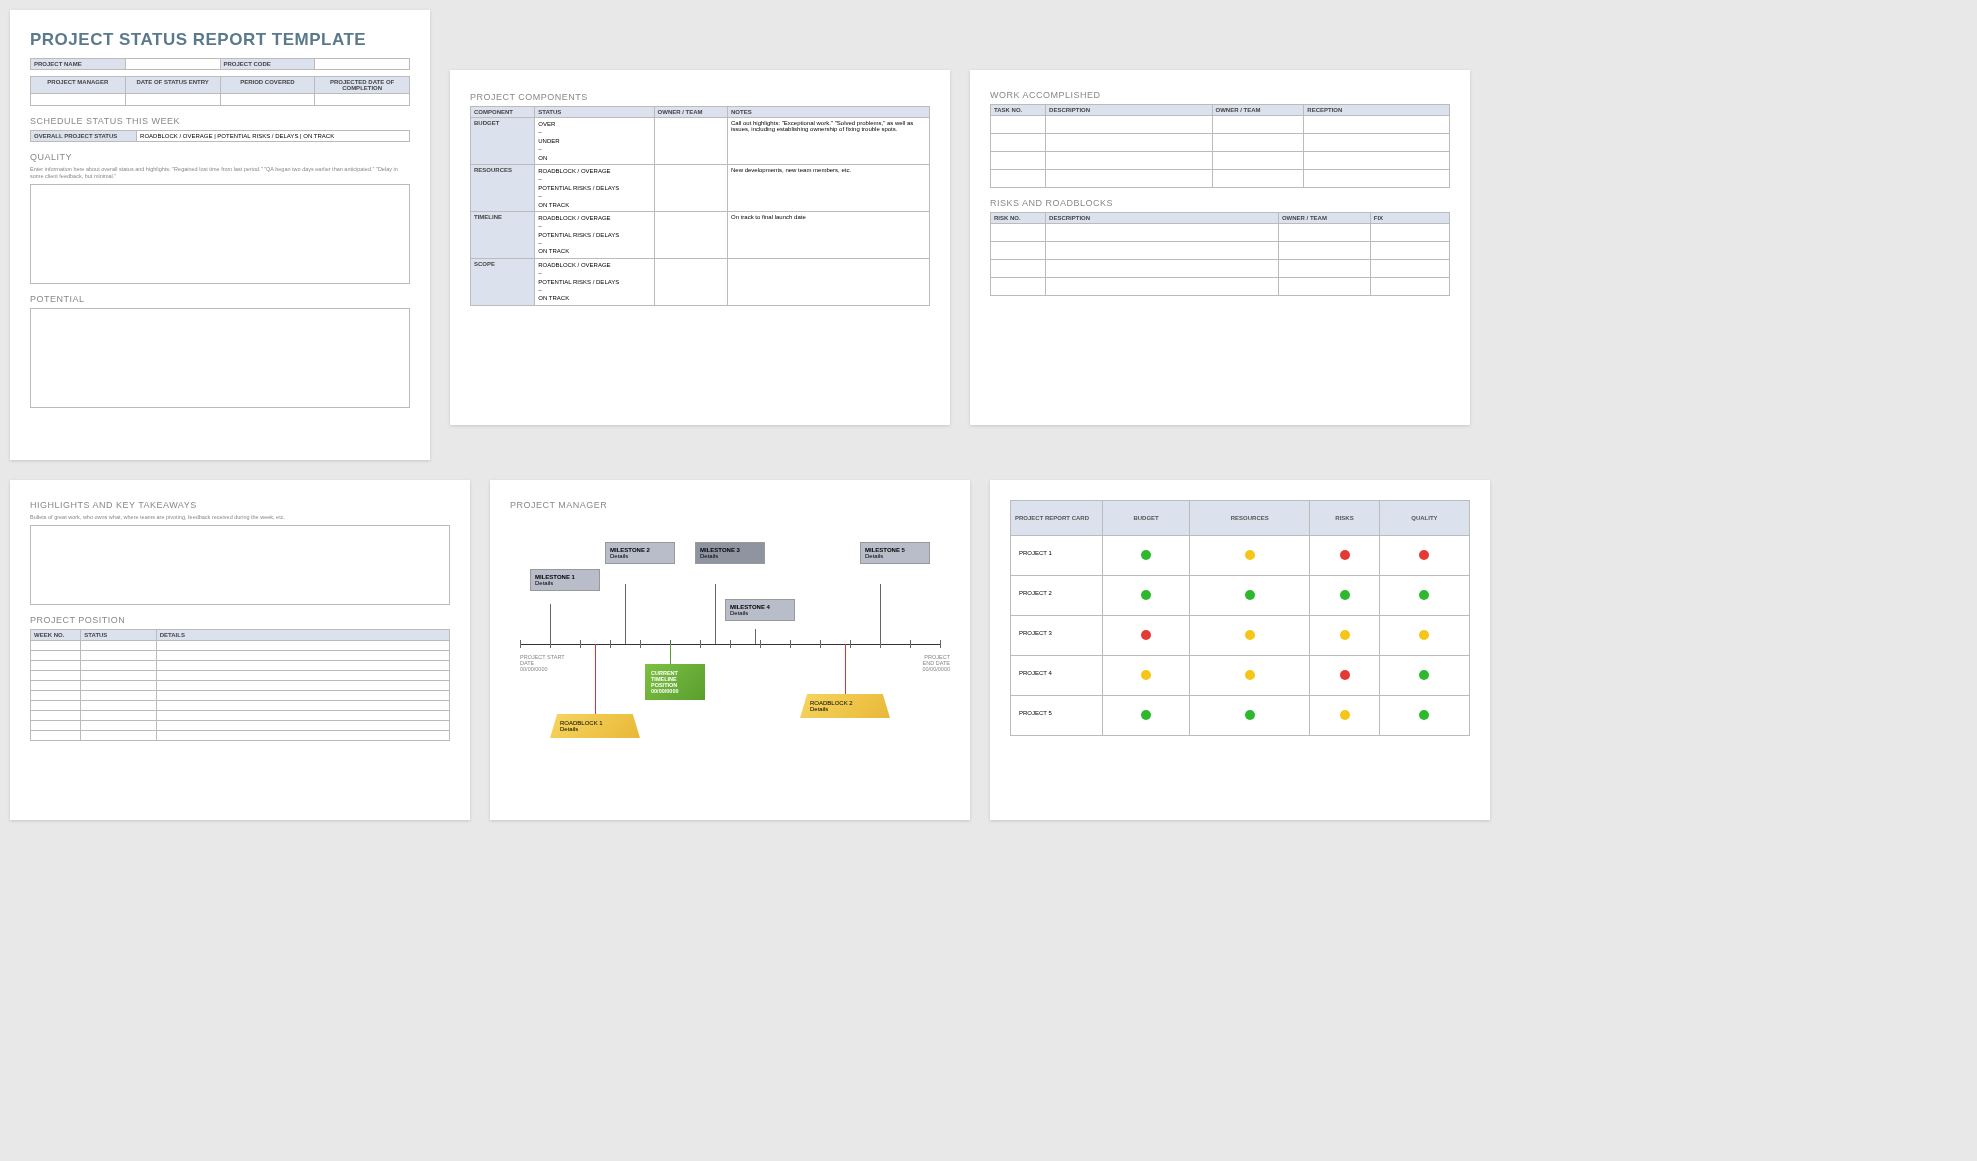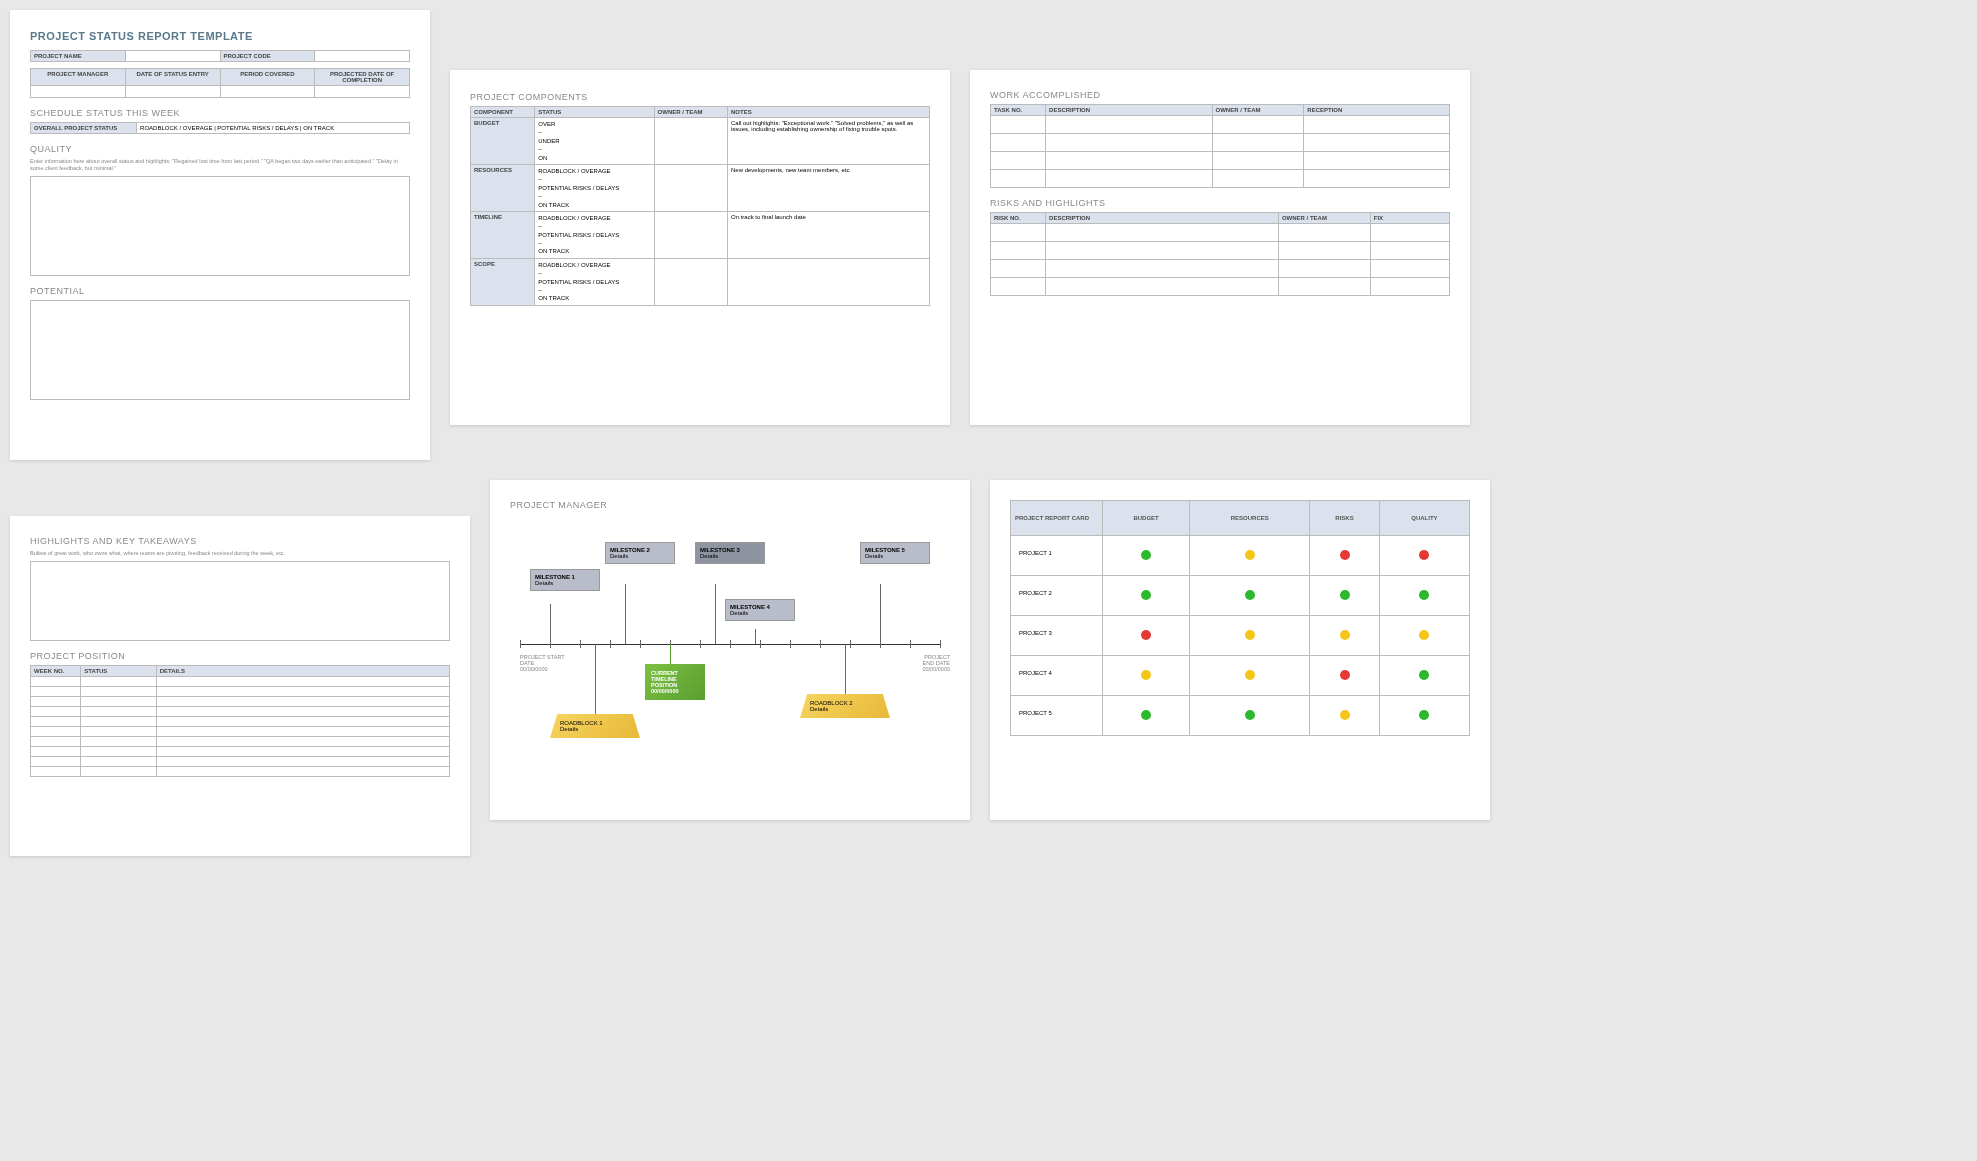--- a/index.html
+++ b/index.html
@@ -2,25 +2,25 @@
 <html><head>
 <meta charset="utf-8">
 <style>
 * { box-sizing: border-box; margin: 0; padding: 0; }
 body { background: #e8e8e8; font-family: Arial, Helvetica, sans-serif; padding: 10px; width: 1977px; }
 .row { display: flex; gap: 20px; margin-bottom: 20px; }
 .page { background: #fff; box-shadow: 0 1px 3px rgba(0,0,0,.15); padding: 20px; }
 .page1 { width: 420px; height: 450px; }
 .page2 { width: 500px; height: 355px; margin-top: 60px; }
 .page3 { width: 500px; height: 355px; margin-top: 60px; }
-.page4 { width: 460px; height: 340px; margin-top: 36px; }
+.page4 { width: 460px; height: 340px; }
 .page5 { width: 480px; height: 340px; }
 .page6 { width: 500px; height: 340px; }
 
-h1.title { color:#5a7a8c; font-size:11px; font-weight:bold; letter-spacing:.5px; margin-bottom:8px; }
+h1.title { color:#5a7a8c; font-size:17px; font-weight:bold; letter-spacing:.5px; margin-bottom:8px; }
 h2.section { color:#888; font-size:9px; font-weight:normal; letter-spacing:.5px; margin:10px 0 4px; }
 table { border-collapse: collapse; width: 100%; }
 th, td { border: 1px solid #bbb; font-size:6px; padding:2px 3px; text-align:left; vertical-align:top; }
 th, .hdr { background:#dbe2ed; font-weight:bold; color:#444;}
 .tiny { font-size:5.5px; color:#888; line-height:1.3; margin-bottom:4px;}
 .box { border:1px solid #bbb; width:100%; }
 .box100 { height:100px;} .box70{height:80px;}
 
 
 .p2 th, .p2 td { font-size:6px; }
@@ -187,21 +187,21 @@
             <td></td>
           </tr>
       <tr>
             <td class="emptyrow"></td>
             <td></td>
             <td></td>
             <td></td>
           </tr>
     </tbody>
       </table>
-    <h2 class="section">RISKS AND HIGHLIGHTS</h2>
+    <h2 class="section">RISKS AND ROADBLOCKS</h2>
     <table>
       <tbody>
           <tr>
             <th style="width:12%">RISK NO.</th>
             <th>DESCRIPTION</th>
             <th style="width:20%">OWNER / TEAM</th>
             <th>FIX</th>
           </tr>
       <tr>
             <td class="emptyrow"></td>

